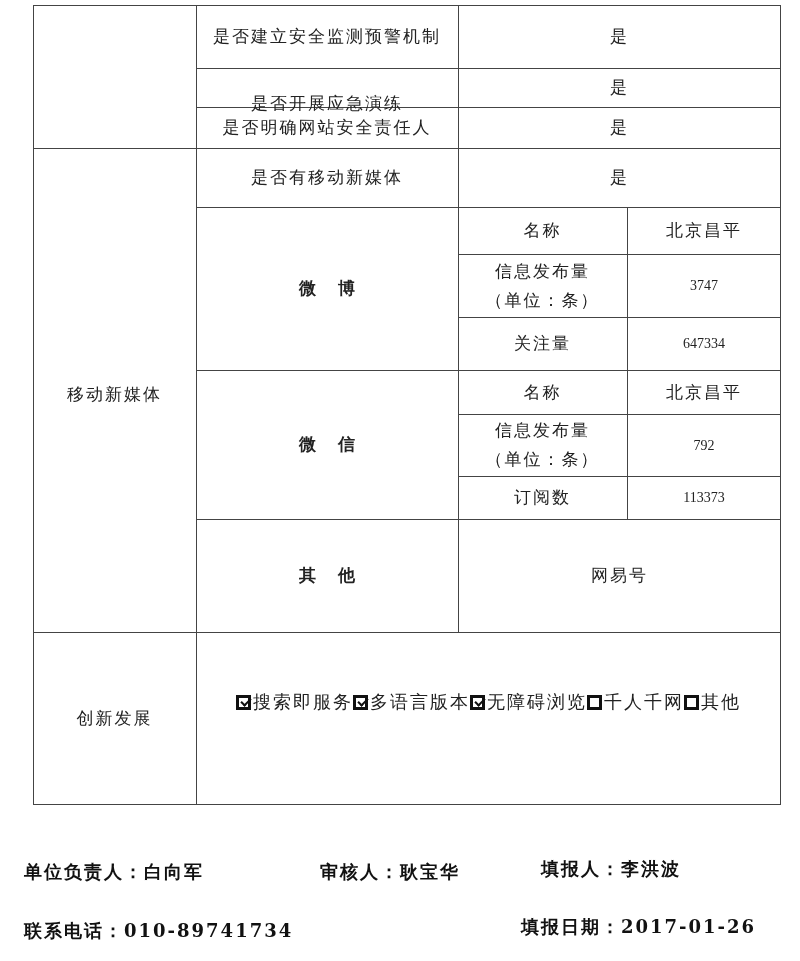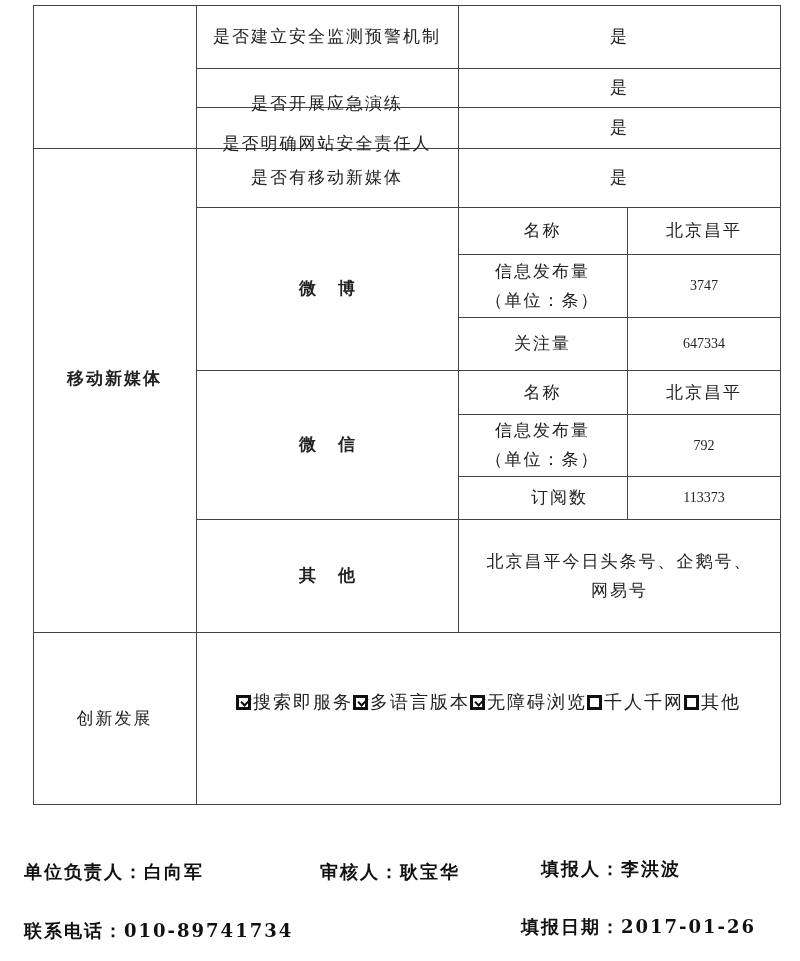--- a/index.html
+++ b/index.html
@@ -51,24 +51,24 @@
 
 <div class="cell" style="left:196px; top:5px; width:262px; height:63px; flex-direction:row;">
   <span>是否建立安全监测预警</span>
   <span>机制</span>
 </div>
 <div class="cell" style="left:458px; top:5px; width:323px; height:63px;">是</div>
 
 <div class="cell" style="left:196px; top:68px; width:262px; height:39px;margin-top:16px;">是否开展应急演练</div>
 <div class="cell" style="left:458px; top:68px; width:323px; height:39px;">是</div>
 
-<div class="cell" style="left:196px; top:123px; width:262px; height:41px;">是否明确网站安全责任人</div>
+<div class="cell" style="left:196px; top:107px; width:262px; height:41px;">是否明确网站安全责任人</div>
 <div class="cell" style="left:458px; top:107px; width:323px; height:41px;">是</div>
 
-<div class="cell" style="left:33px; top:136px; width:163px; height:484px;font-weight:bold;">移动新媒体</div>
+<div class="cell" style="left:33px; top:152px; width:163px; height:484px;">移动新媒体</div>
 
 <div class="cell" style="left:196px; top:148px; width:262px; height:59px;">是否有移动新媒体</div>
 <div class="cell" style="left:458px; top:148px; width:323px; height:59px;">是</div>
 
 <div class="cell spaced" style="left:196px; top:207px; width:262px; height:163px;">微博</div>
 <div class="cell" style="left:458px; top:207px; width:169px; height:47px;">名称</div>
 <div class="cell" style="left:627px; top:207px; width:154px; height:47px;">北京昌平</div>
 <div class="cell" style="left:458px; top:254px; width:169px; height:63px; flex-direction:column;">
   <span>信息发布量</span>
   <span>（单位：条）</span>
@@ -78,26 +78,25 @@
 <div class="cell num" style="left:627px; top:317px; width:154px; height:53px;">647334</div>
 
 <div class="cell spaced" style="left:196px; top:370px; width:262px; height:149px;">微信</div>
 <div class="cell" style="left:458px; top:370px; width:169px; height:44px;">名称</div>
 <div class="cell" style="left:627px; top:370px; width:154px; height:44px;">北京昌平</div>
 <div class="cell" style="left:458px; top:414px; width:169px; height:62px; flex-direction:column;">
   <span>信息发布量</span>
   <span>（单位：条）</span>
 </div>
 <div class="cell num" style="left:627px; top:414px; width:154px; height:62px;">792</div>
-<div class="cell" style="left:458px; top:476px; width:169px; height:43px;margin-left:17px;">订阅数</div>
+<div class="cell" style="left:458px; top:476px; width:169px; height:43px;">订阅数</div>
 <div class="cell num" style="left:627px; top:476px; width:154px; height:43px;">113373</div>
 
 <div class="cell spaced" style="left:196px; top:519px; width:262px; height:113px;">其他</div>
 <div class="cell" style="left:458px; top:519px; width:323px; height:113px; flex-direction:column;">
-  <span>北京昌平今日头条号、企鹅号、</span>
   <span>网易号</span>
 </div>
 
 <div class="cell" style="left:33px; top:632px; width:163px; height:172px;">创新发展</div>
 
 <div class="options">
   <span class="opt">
     <span class="box checked"></span>
     <span>搜索即服务</span>
   </span>

